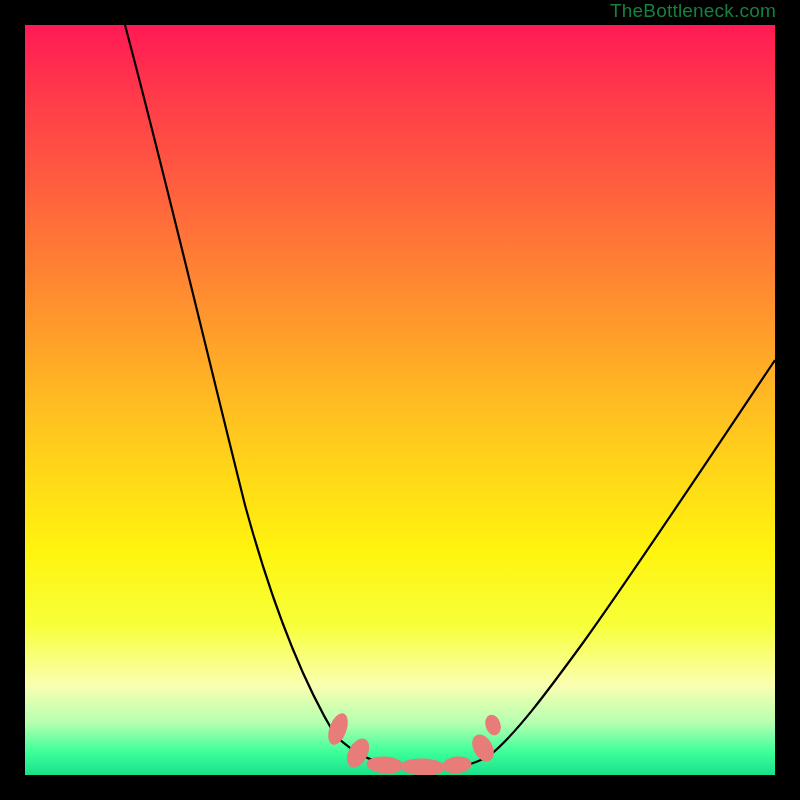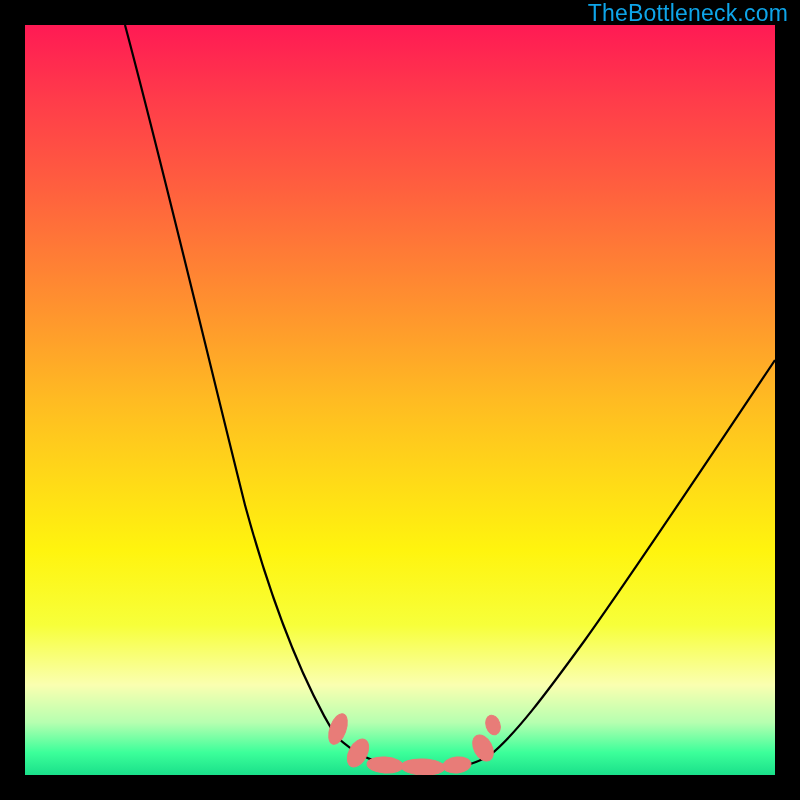--- a/index.html
+++ b/index.html
@@ -47,23 +47,23 @@
       #1ae08a 100%
     );
   }
   .svg-layer {
     position: absolute;
     inset: 0;
   }
   .watermark {
     position: absolute;
     top: 0;
-    right: 12px;
-    color: #0ea5e9;
-    font-size: 23px;
+    right: 24px;
+    color: #15803d;
+    font-size: 19px;
     font-weight: 500;
     letter-spacing: 0.2px;
   }
 </style>
 </head>
 <body>
 
 <div class="frame">
 
   <div class="plot">

